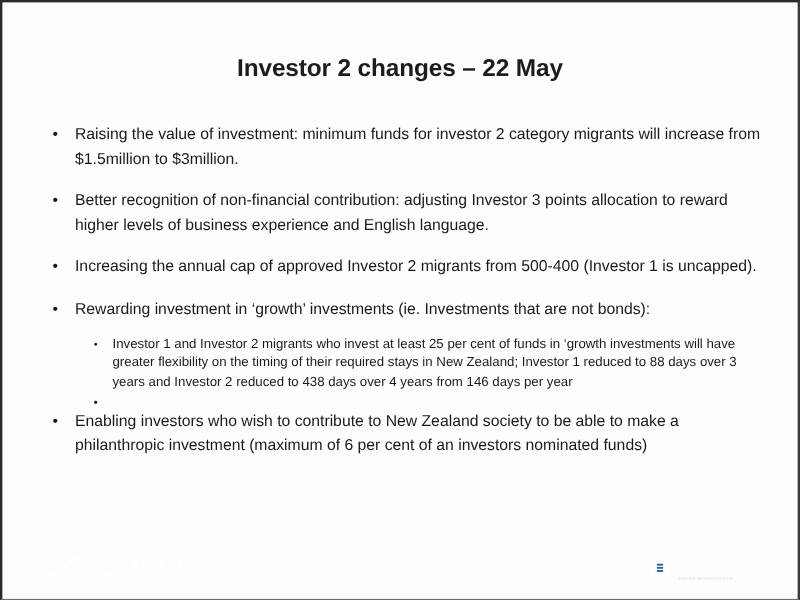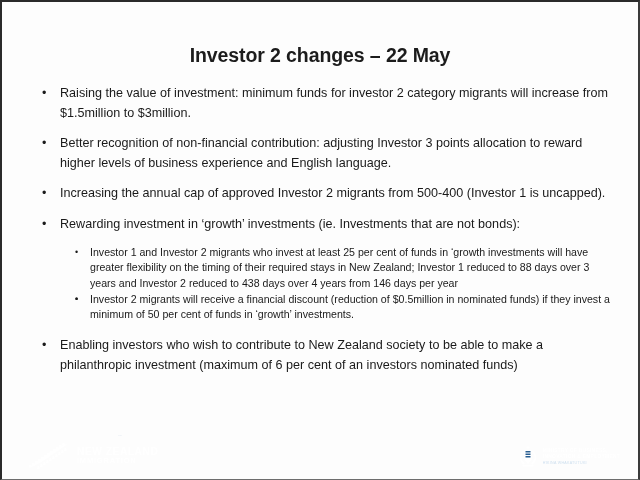--- a/index.html
+++ b/index.html
@@ -65,20 +65,21 @@
   .bullet-l1 > .marker {
     position: absolute;
     left: 12px;
     top: 0;
     font-size: 12.6px;
     line-height: 19.5px;
     color: #1a1a1a;
   }
   .bullet-l1 > .btext {
     display: block;
+    margin-top: 14px;
   }
 
   .sublist {
     margin-top: 2px;
   }
   .bullet-l2 {
     position: relative;
     display: block;
     padding-left: 60px;
     margin-bottom: 1px;
@@ -248,21 +249,20 @@
       <div class="sublist gap-after">
         <div class="bullet-l2">
           <span class="marker">•</span>
           <span class="btext">Investor 1 and Investor 2 migrants who invest at least 25 per cent of funds in ‘growth investments will have greater flexibility on the timing of their required stays in New Zealand; Investor 1 reduced to 88 days over 3 years and Investor 2 reduced to 438 days over 4 years from 146 days per year</span>
         </div>
         <div class="bullet-l2">
           <span class="marker">•</span>
         </div>
         <div class="bullet-l2">
           <span class="marker">•</span>
-          <span class="btext">Investor 2 migrants will receive a financial discount (reduction of $0.5million in nominated funds) if they invest a minimum of 50 per cent of funds in ‘growth’ investments.</span>
         </div>
       </div>
 
       <div class="bullet-l1">
         <span class="marker">•</span>
         <span class="btext">Enabling investors who wish to contribute to New Zealand society to be able to make a philanthropic investment (maximum of 6 per cent of an investors nominated funds)</span>
       </div>
 
     </div>
 

